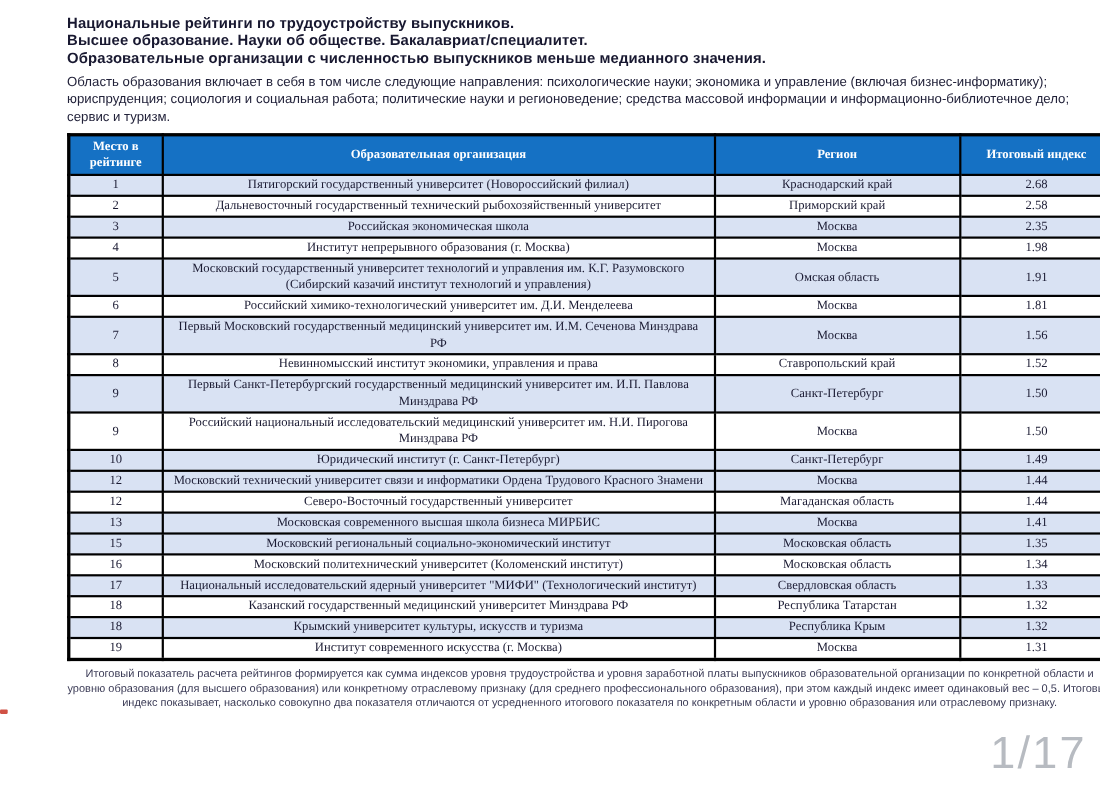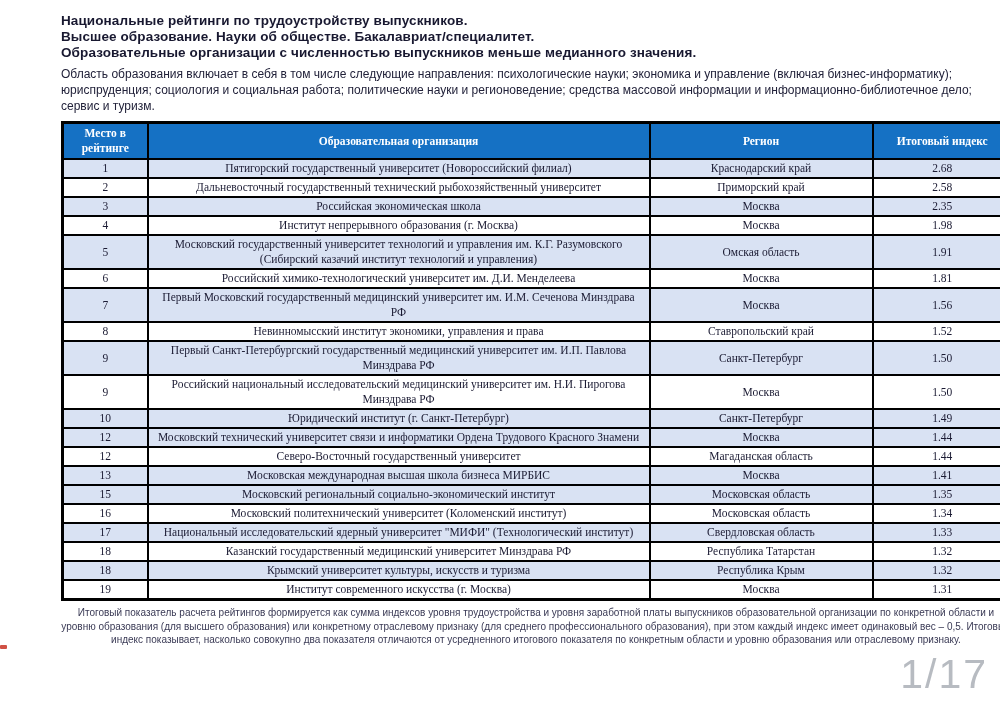--- a/index.html
+++ b/index.html
@@ -77,21 +77,21 @@
     margin-top:5px;
     width:950px;
     font-size:10px;
     line-height:13.5px;
     color:var(--footnote-text);
     text-align:center;
   }
   .page-indicator{
     position:absolute;
     right:12px;
-    bottom:16px;
+    bottom:6px;
     font-size:41px;
     color:var(--page-indicator);
     letter-spacing:2px;
     font-weight:normal;
     margin-left:39px;
   }
   .red-mark{
     position:absolute;
     left:0;
     top:645px;
@@ -204,21 +204,21 @@
             <td class="index">1.44</td>
           </tr>
           <tr>
             <td class="rank">12</td>
             <td class="org">Северо-Восточный государственный университет</td>
             <td class="region">Магаданская область</td>
             <td class="index">1.44</td>
           </tr>
           <tr class="alt">
             <td class="rank">13</td>
-            <td class="org">Московская международная высшая школа бизнеса МИРБИС</td>
+            <td class="org">Московская современного высшая школа бизнеса МИРБИС</td>
             <td class="region">Москва</td>
             <td class="index">1.41</td>
           </tr>
           <tr class="alt">
             <td class="rank">15</td>
             <td class="org">Московский региональный социально-экономический институт</td>
             <td class="region">Московская область</td>
             <td class="index">1.35</td>
           </tr>
           <tr>

